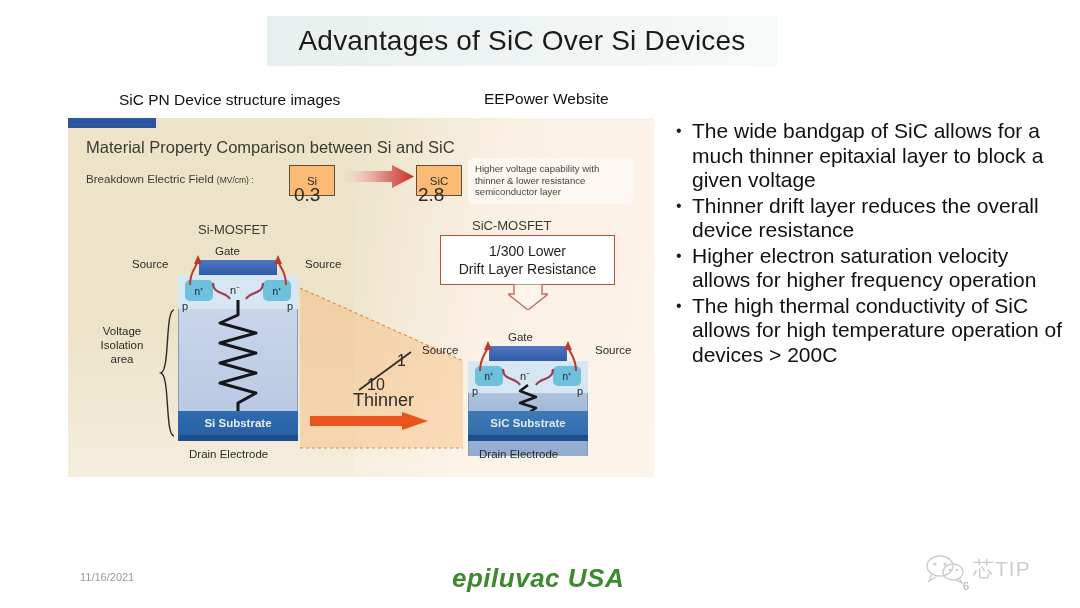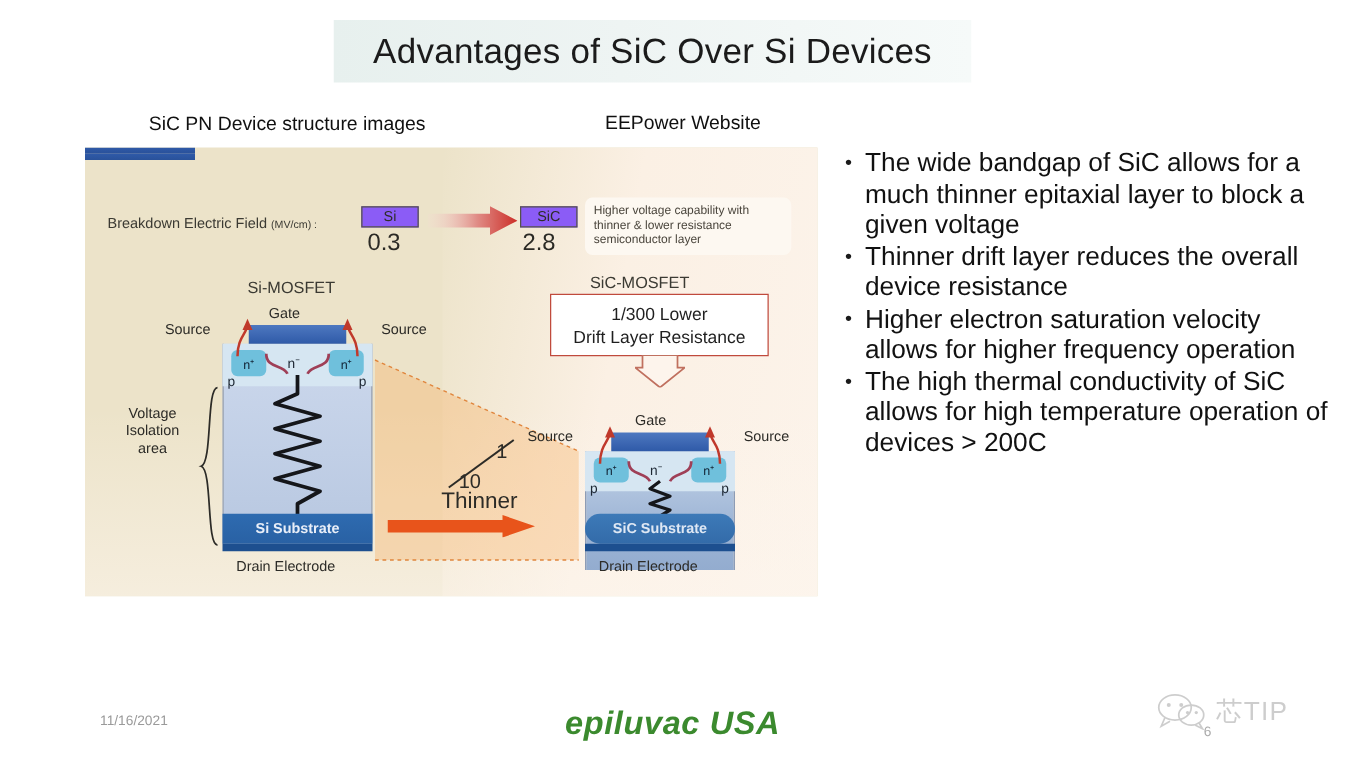--- a/index.html
+++ b/index.html
@@ -56,22 +56,22 @@
 
   #dg-title{
     position:absolute; left:18px; top:20px; font-size:16.5px; color:#3b3a33;
   }
   #bd-label{
     position:absolute; left:18px; top:54px; font-size:11.6px; color:#3b3a33; white-space:nowrap;
   }
   #bd-unit{ font-size:8.5px; }
 
   .chip{
-    position:absolute; width:46px; height:17px; border:1.4px solid #55524a;
-    background:#8b5cf6; font-size:11.5px; color:#2e2d28;
+    position:absolute; width:46px; height:31px; border:1.4px solid #55524a;
+    background:#fdba74; font-size:11.5px; color:#2e2d28;
     display:flex; align-items:center; justify-content:center;
   }
   #chip-si{ left:221px; top:47px; }
   #chip-sic{ left:348px; top:47px; }
   .chip-val{
     position:absolute; font-size:19px; color:#2b2a25;
   }
   #val-si{ left:226px; top:66px; }
   #val-sic{ left:350px; top:66px; }
 
@@ -175,21 +175,21 @@
   #sic-np-r{ left:485px; top:248px; width:28px; height:20px; }
   #sic-nminus{ left:452px; top:250px; }
   #sic-p-l{ left:404px; top:267px; }
   #sic-p-r{ left:509px; top:267px; }
   #sic-src-l{ left:354px; top:226px; }
   #sic-src-r{ left:527px; top:226px; }
   #sic-sub{
     position:absolute; left:400px; top:293px; width:120px; height:24px;
     background:linear-gradient(180deg,#3d7ab8 0%,#336ba9 100%);
     display:flex; align-items:center; justify-content:center;
-    font-size:11.5px; font-weight:bold; color:#dfe8f4;border-radius:12px;
+    font-size:11.5px; font-weight:bold; color:#dfe8f4;
   }
   #sic-sub-bot{ position:absolute; left:400px; top:317px; width:120px; height:6px; background:#1d4f8f; }
   #sic-drain{ position:absolute; left:411px; top:330px; font-size:11.5px; color:#2c2b27; }
 
   
   .zig{ position:absolute; }
 
   
   #date{ position:absolute; left:80px; top:571px; font-size:11px; color:#9a9a9a; }
   #logo{
@@ -237,20 +237,21 @@
 
   <div class="wash-right"></div>
   <div class="wash-bottom"></div>
 
   <svg style="position:absolute;left:0;top:0;width:586px;height:359px;">
     <polygon points="232,170 232,330 395,330 395,243" fill="#f7b36a" opacity="0.38"></polygon>
     <line x1="232" y1="170" x2="395" y2="243" stroke="#e0853c" stroke-width="1.1" stroke-dasharray="3,3"></line>
     <line x1="232" y1="330" x2="395" y2="330" stroke="#e0853c" stroke-width="1.1" stroke-dasharray="3,3"></line>
   </svg>
 
+  <div id="dg-title">Material Property Comparison between Si and SiC</div>
 
   <div id="bd-label">
     <span>Breakdown Electric Field</span>
     <span id="bd-unit">(MV/cm) :</span>
   </div>
 
   <div class="chip" id="chip-si">Si</div>
   <div class="chip-val" id="val-si">0.3</div>
 
   <svg id="red-arrow" viewBox="0 0 72 25">

